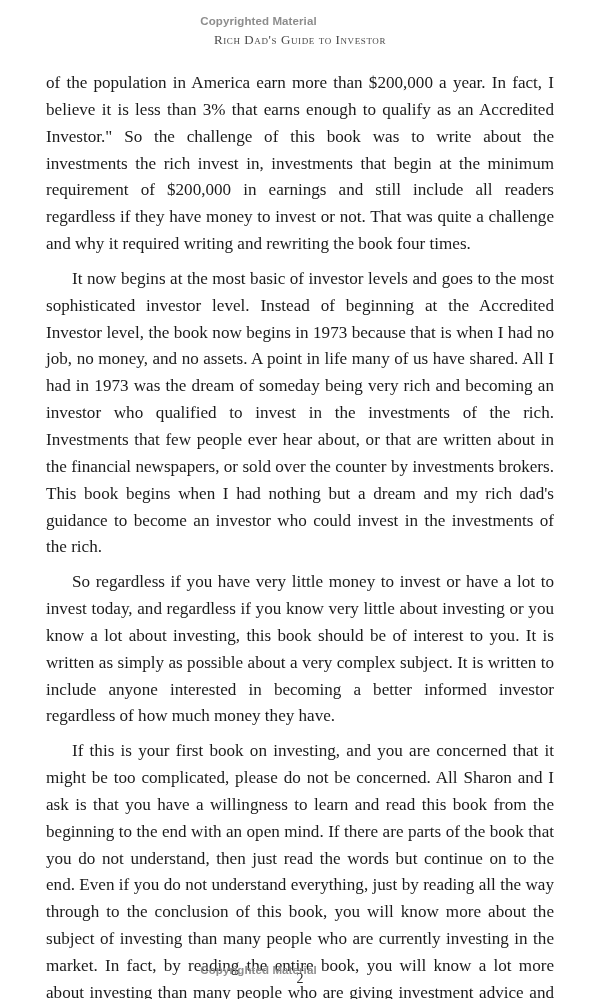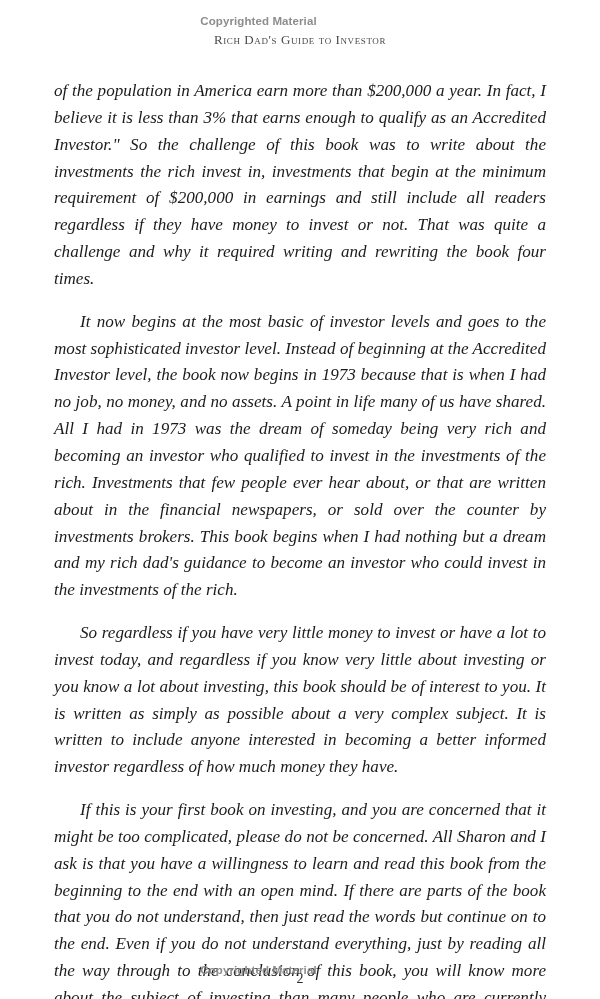--- a/index.html
+++ b/index.html
@@ -48,28 +48,27 @@
   }
 
   
   .textblock {
     position: absolute;
     left: 38px;
     top: 62px;
     width: 524px;
   }
   .para {
-    margin: 16px;
+    margin: 8px;
     text-align: justify;
     text-justify: inter-word;
     font-size: 17.1px;
     line-height: 26.85px;
     color: #1b1b1b;
     text-indent: 26px;
-    font-style: italic;
     -webkit-font-smoothing: antialiased;
   }
   .para.no-indent { text-indent: 0; }
   .para:last-child { text-align-last: left; }
 
   
   .page-number {
     position: absolute;
     left: 0;
     top: 971px;

